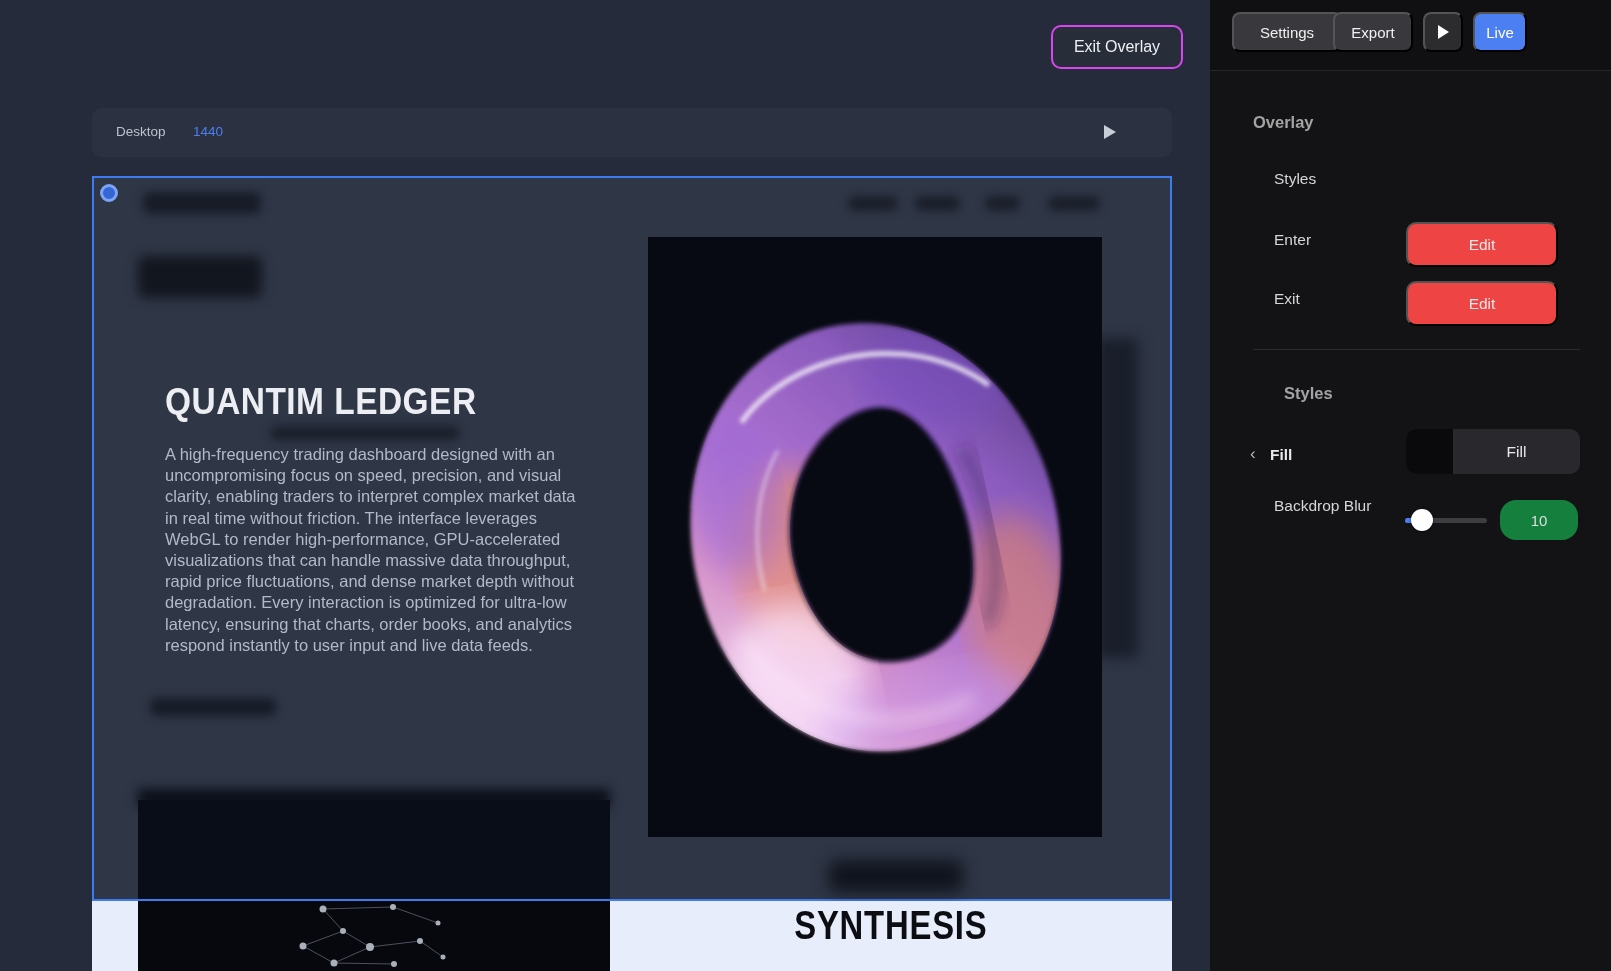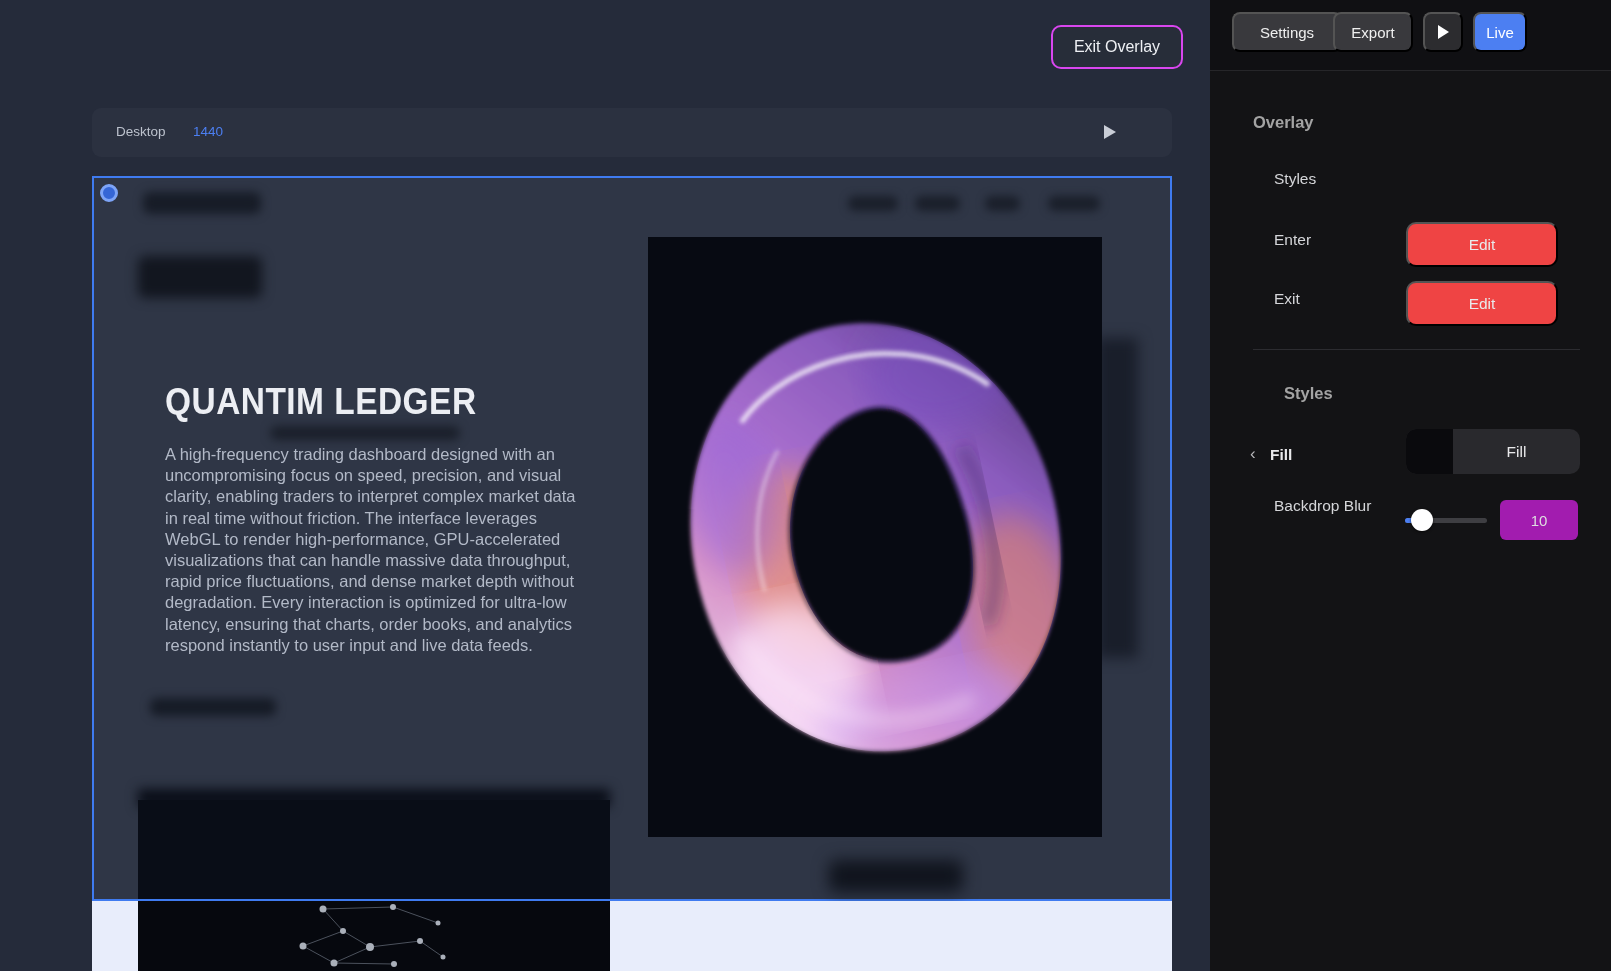--- a/index.html
+++ b/index.html
@@ -66,21 +66,21 @@
   .sb-divider{left:1253px;top:349px;width:327px;height:1px;background:#2c2c30;}
   .chev{left:1250px;top:444px;font-size:17px;color:#b7b7ba;cursor:pointer;}
   .fill-control{left:1406px;top:429px;width:174px;height:45px;background:#29292d;border-radius:10px;
     display:flex;overflow:hidden;cursor:pointer;}
   .fill-swatch{width:47px;height:45px;background:#0a0a0d;}
   .fill-text{flex:1;display:flex;align-items:center;justify-content:center;font-size:15.5px;color:#e9e9eb;}
   .slider-track{left:1405px;top:518px;width:82px;height:5px;border-radius:3px;background:#3e3e42;cursor:pointer;}
   .slider-fill{left:1405px;top:518px;width:15px;height:5px;border-radius:3px;background:#4c7ff2;}
   .slider-thumb{left:1411px;top:509px;width:22px;height:22px;border-radius:50%;background:#ffffff;
     box-shadow:0 1px 3px rgba(0,0,0,.6);cursor:grab;}
-  .value-box{left:1500px;top:500px;width:78px;height:40px;background:#a21caf;border-radius:6px;
+  .value-box{left:1500px;top:500px;width:78px;height:40px;background:#15803d;border-radius:16px;
     color:#dedee0;font-size:15px;display:flex;align-items:center;justify-content:center;cursor:text;}
 </style>
 </head>
 <body>
 
 <div class="stage">
 
   <button class="abs exit-overlay">Exit Overlay</button>
 
   <div class="abs browser-bar"></div>
@@ -182,20 +182,23 @@
         <circle cx="205" cy="30" r="3"></circle>
           <circle cx="165" cy="45" r="3.5"></circle>
           <circle cx="232" cy="46" r="4"></circle>
         <circle cx="282" cy="40" r="3"></circle>
           <circle cx="305" cy="56" r="2.5"></circle>
           <circle cx="196" cy="62" r="3.5"></circle>
         <circle cx="256" cy="63" r="3"></circle>
       </g>
     </svg>
   </div>
+  <div class="abs syn-wrap">
+    <span class="syn-title">SYNTHESIS</span>
+  </div>
 
   <div class="abs sidebar"></div>
   <div class="abs sb-header"></div>
 
   <button class="sb-btn btn-settings">Settings</button>
   <button class="sb-btn btn-export">Export</button>
   <button class="sb-btn btn-play">
     <span class="tri"></span>
   </button>
   <button class="sb-btn btn-live">Live</button>

